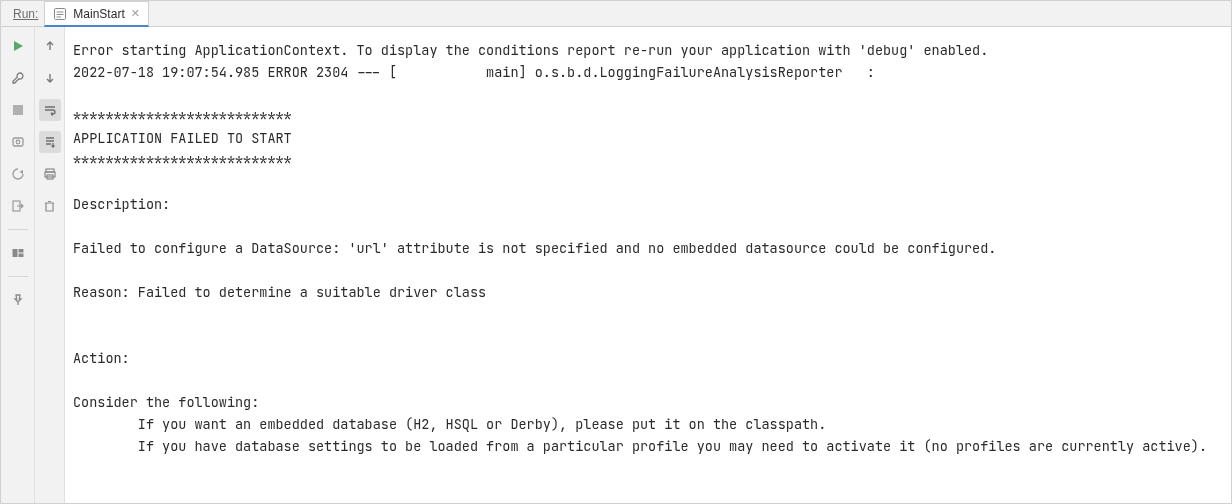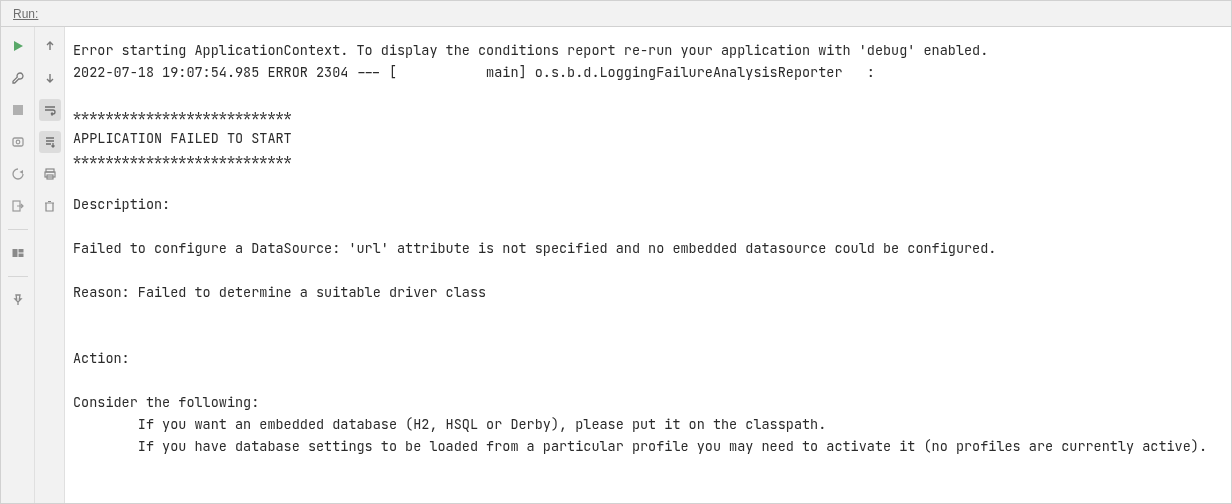--- a/index.html
+++ b/index.html
@@ -91,20 +91,32 @@
       overflow: auto;
     }
 
     svg { display: block; }
   </style>
 </head>
 <body>
 
 <div class="tab-row">
   <span class="tab-row-label">Run:</span>
+  <div class="tab">
+    <span class="tab-icon">
+      <svg width="14" height="14" viewBox="0 0 14 14">
+        <rect x="1.5" y="1.5" width="11" height="11" rx="1" fill="none" stroke="#8a8a8a" stroke-width="1"></rect>
+        <line x1="3.5" y1="5" x2="10.5" y2="5" stroke="#8a8a8a" stroke-width="1"></line>
+        <line x1="3.5" y1="7.5" x2="10.5" y2="7.5" stroke="#8a8a8a" stroke-width="1"></line>
+        <line x1="3.5" y1="10" x2="8" y2="10" stroke="#8a8a8a" stroke-width="1"></line>
+      </svg>
+    </span>
+    <span>MainStart</span>
+    <span class="tab-close">✕</span>
+  </div>
 </div>
 
 <div class="main-row">
 
   <div class="gutter">
     <div class="g-btn">
       <svg width="14" height="14" viewBox="0 0 14 14">
           <polygon points="3,2 12,7 3,12" fill="#59A869"></polygon>
         </svg>
     </div>

